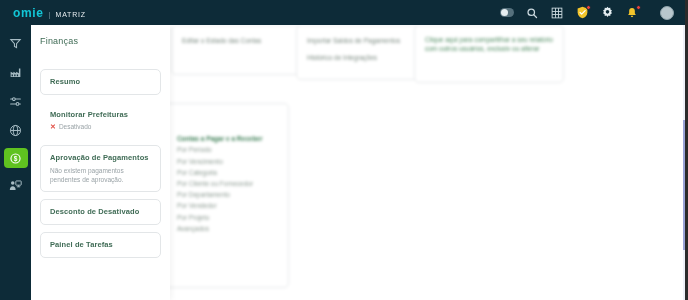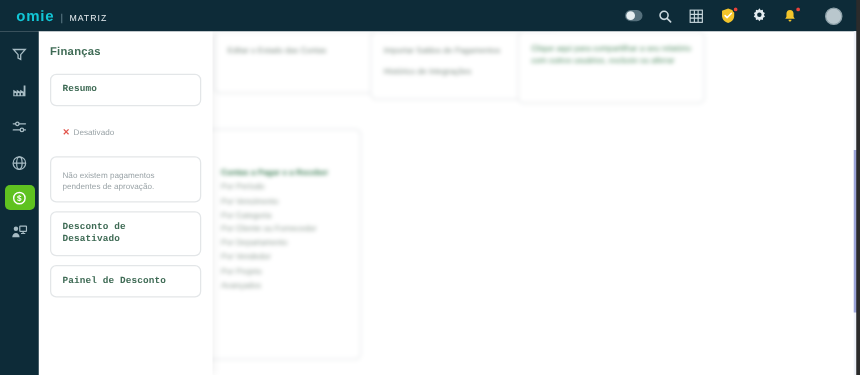--- a/index.html
+++ b/index.html
@@ -119,34 +119,34 @@
   
   #flyout {
     position: absolute; left: 31px; top: 25px;
     width: 139px; height: 275px;
     background: #ffffff;
     z-index: 30;
     padding: 11px 9px 0 9px;
     box-shadow: 2px 0 6px rgba(0,0,0,.05);
   }
   #flyout-title {
-    font-size: 9px; color: #3f6b55; font-weight: bold;
-    margin-bottom: 13px; letter-spacing: .2px;
+    font-size: 9px; color: #3f6b55; font-weight: normal;
+    margin-bottom: 23px; letter-spacing: .2px;
   }
   .menu-card {
     position: relative;
     border: 1px solid #e3e6e8;
     border-radius: 5px;
     background: #ffffff;
     padding: 7px 9px;
     margin-bottom: 7px;
   }
   .menu-card-label {
     font-size: 7.5px; color: #3f6b55; font-weight: bold;
-    letter-spacing: .1px; line-height: 10px; font-family: Liberation Mono, monospace;
+    letter-spacing: .1px; line-height: 10px;
   }
   .menu-card-sub {
     font-size: 6.5px; color: #9aa3a7; line-height: 9px;
     margin-top: 3px;
   }
   .menu-card.selected {
     outline: 2px solid #b040b8;
     outline-offset: 2px;
     border-radius: 5px;
   }
@@ -364,36 +364,38 @@
   <div id="flyout">
 
     <div id="flyout-title">Finanças</div>
 
     <div class="menu-card">
       <div class="menu-card-label">Resumo</div>
     </div>
 
 
     <div class="menu-card" style="border-color:transparent;">
+      <div class="menu-card-label">Monitorar Prefeituras</div>
       <div class="status-row">
         <span class="status-x">✕</span>
         <span class="status-text">Desativado</span>
       </div>
     </div>
 
     <div class="menu-card">
+      <div class="menu-card-label">Aprovação de Pagamentos</div>
       <div class="menu-card-sub">Não existem pagamentos pendentes de aprovação.</div>
     </div>
 
     <div class="menu-card">
       <div class="menu-card-label">Desconto de Desativado</div>
     </div>
 
     <div class="menu-card">
-      <div class="menu-card-label">Painel de Desconto</div>
+      <div class="menu-card-label">Painel de Tarefas</div>
     </div>
 
   </div>
 
   <div id="scrollbar-track"></div>
   <div id="scrollbar-thumb"></div>
   <div id="page-edge"></div>
 
 </div>
 

